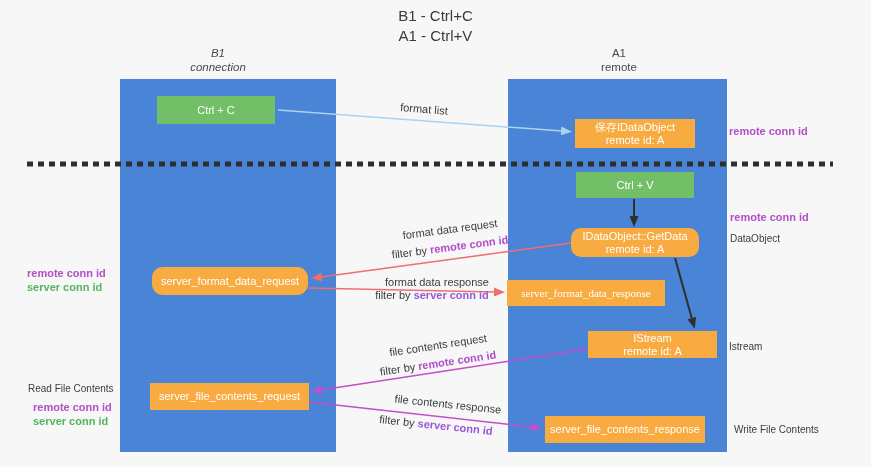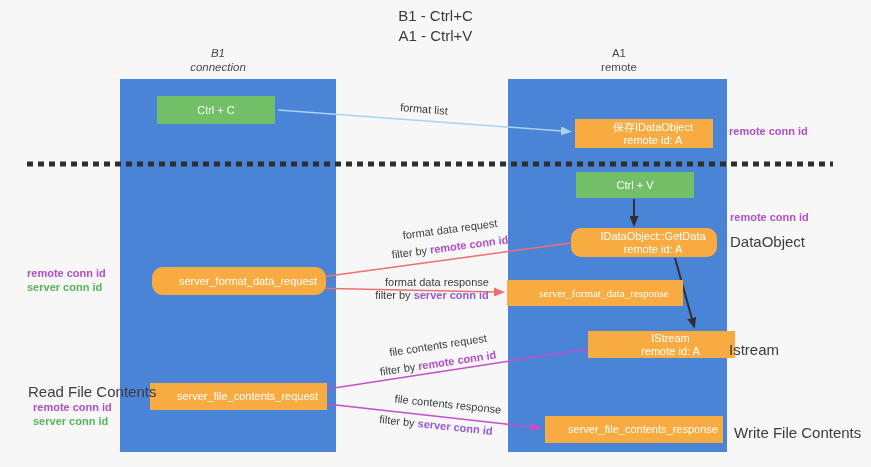--- a/index.html
+++ b/index.html
@@ -15,33 +15,33 @@
 
   .lane-header { position:absolute; top:46px; width:120px; text-align:center;
                  color:#4a4a4a; font-size:11.5px; line-height:14px; }
 
   .svg-layer { position:absolute; left:0; top:0; pointer-events:none; }
 
   .node { position:absolute; display:flex; flex-direction:column; align-items:center;
           justify-content:center; color:#ffffff; font-size:11px; line-height:13px;
           text-align:center; white-space:nowrap; }
   .node-green  { background:#72bf68; }
-  .node-orange { background:#f8ab40;padding-left:18px; }
+  .node-orange { background:#f8ab40; }
 
   .elabel { position:absolute; transform:translate(-50%,-50%); white-space:nowrap;
             font-size:11px; color:#3c3c3c; }
   .rot-dn5 { transform:translate(-50%,-50%) rotate(4.5deg); }
   .rot-up8 { transform:translate(-50%,-50%) rotate(-7.5deg); }
   .rot-up9 { transform:translate(-50%,-50%) rotate(-8.5deg); }
   .rot-dn6 { transform:translate(-50%,-50%) rotate(6deg); }
   .lbl-prefix { margin-right:3px; }
   .lbl-remote { color:#b14fc6; font-weight:bold; }
   .lbl-server { color:#9659d6; font-weight:bold; }
 
-  .side-label { position:absolute; white-space:nowrap; font-size:15px; color:#3c3c3c; }
+  .side-label { position:absolute; white-space:nowrap; font-size:10px; color:#3c3c3c; }
   .side-remote { color:#b14fc6; font-weight:bold; font-size:11px; }
   .side-server { color:#56b45c; font-weight:bold; font-size:11px; }
 </style>
 </head>
 <body>
 
 <div class="canvas">
 
   <div class="title-block">
     <div>B1 - Ctrl+C</div>

